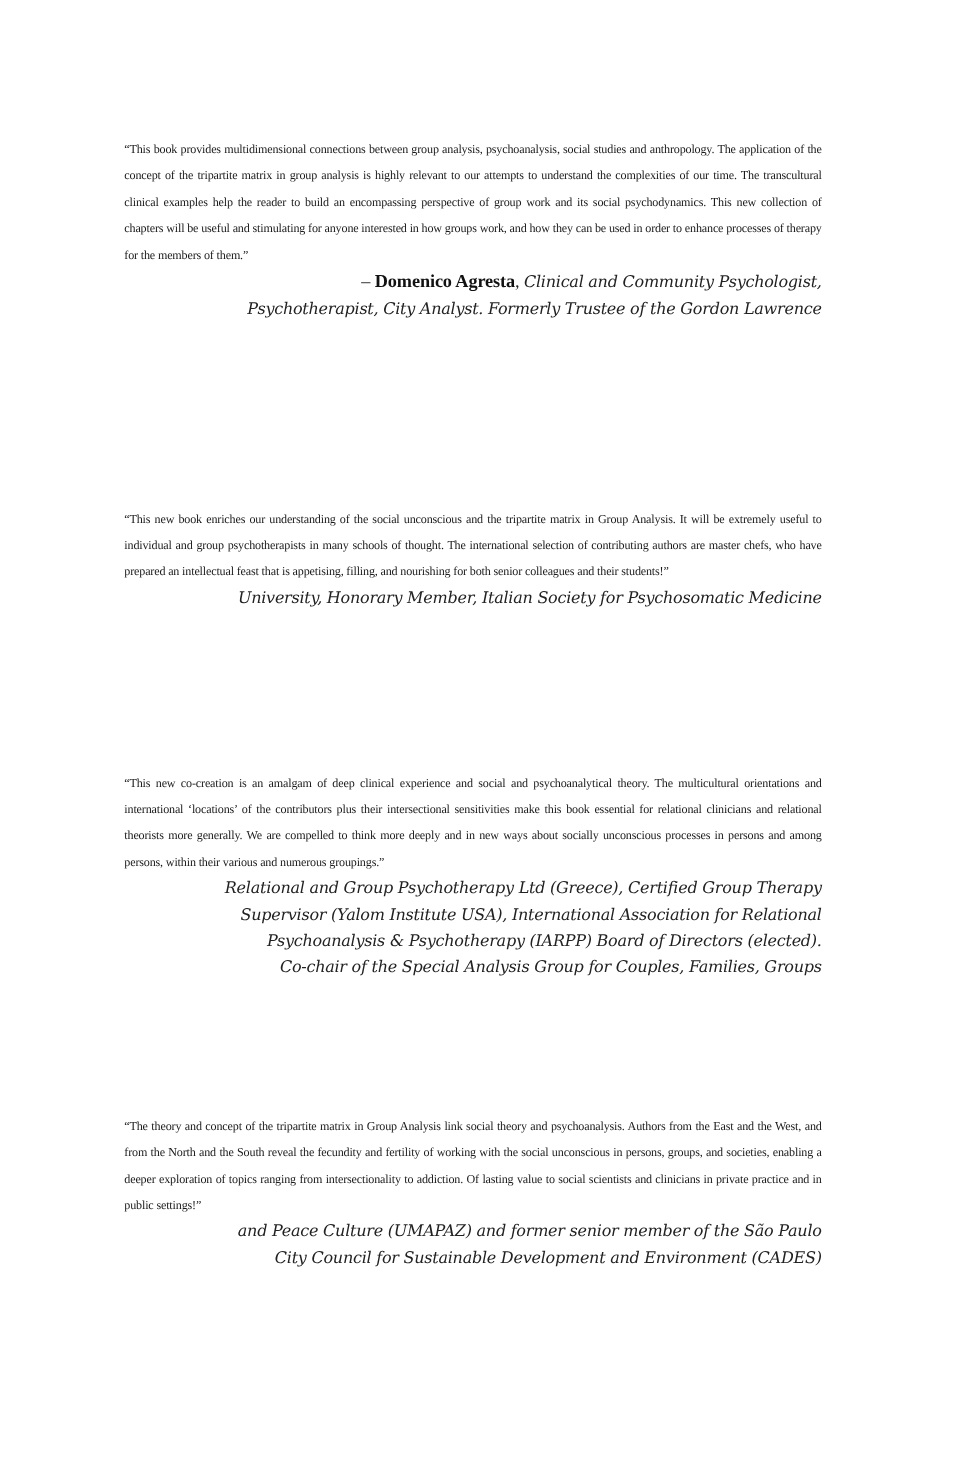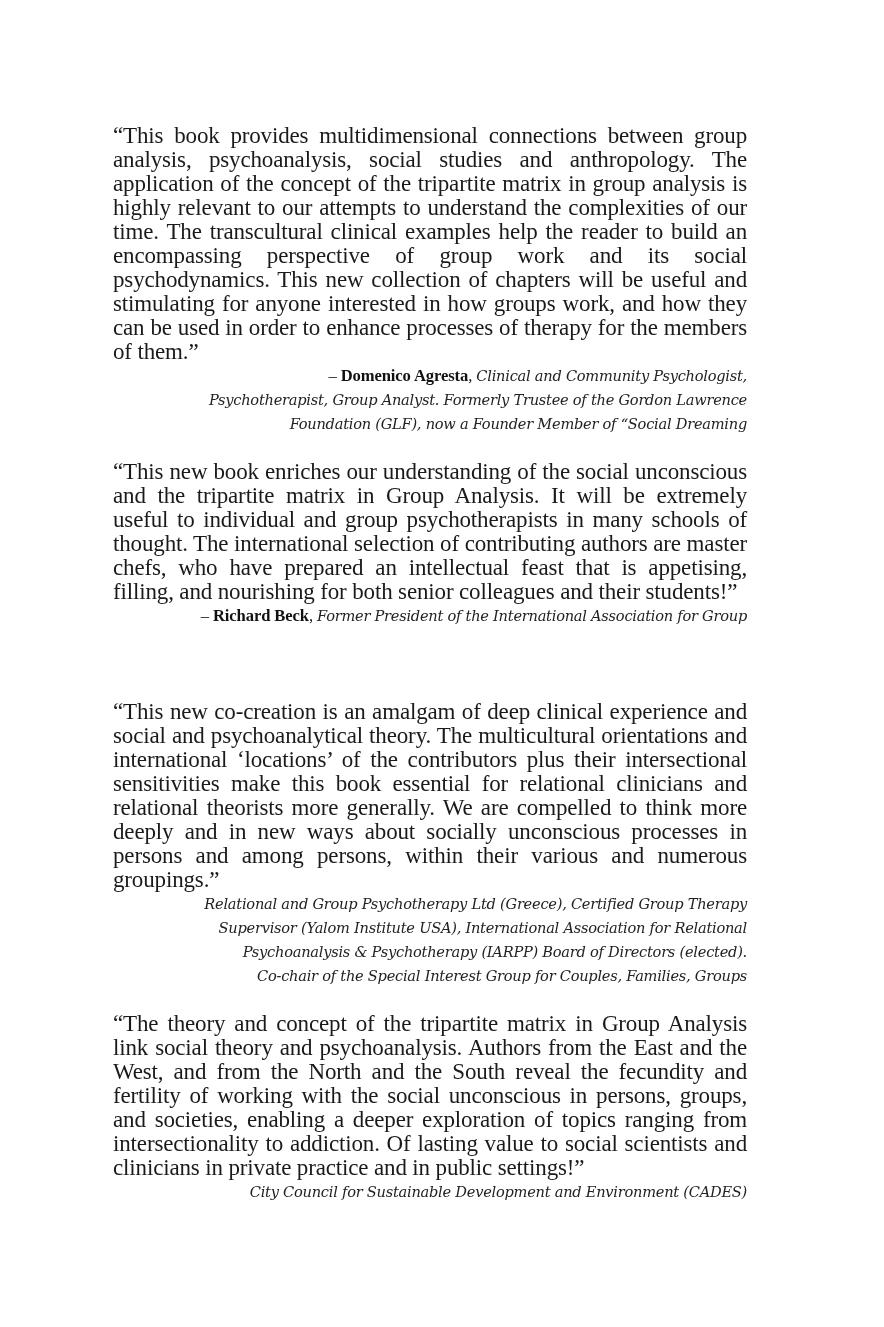--- a/index.html
+++ b/index.html
@@ -18,21 +18,21 @@
       position: absolute;
       left: 113px;
       top: 124px;
       width: 634px;
     }
     .endorsement {
       margin: 0;
     }
     .quote {
       font-family: "Liberation Serif", serif;
-      font-size: 23px;
+      font-size: 11px;
       line-height: 24px;
       text-align: justify;
       margin: 0;
       letter-spacing: -0.15px;
       hyphens: manual;
     }
     .attribution {
       font-family: "Liberation Serif", serif;
       font-size: 16.6px;
       line-height: 24px;
@@ -63,42 +63,42 @@
   </style>
 </head>
 <body>
 
 <div class="page">
 
   <section class="endorsement e1">
     <p class="quote">“This book provides multidimensional connections between group analysis, psychoanalysis, social studies and anthropology. The application of the concept of the tripartite matrix in group analysis is highly relevant to our attempts to understand the complexities of our time. The transcultural clinical examples help the reader to build an encompassing perspective of group work and its social psychodynamics. This new collection of chapters will be useful and stim­ulating for anyone interested in how groups work, and how they can be used in order to enhance processes of therapy for the members of them.”</p>
     <p class="attribution">
       <span class="attr-line"><span>– </span><span class="name">Domenico Agresta</span><span>, </span><span class="cred">Clinical and Community Psychologist,</span></span>
-      <span class="attr-line cred">Psychotherapist, Group Analyst. Formerly Trustee of the Gordon Lawrence</span>
-      <span class="attr-line cred">Foundation (GLF), now a Founder Member of “Social Dreaming</span>
+      <span class="attr-line cred">Psychotherapist, City Analyst. Formerly Trustee of the Gordon Lawrence</span>
     </p>
   </section>
 
   <section class="endorsement e2">
     <p class="quote">“This new book enriches our understanding of the social unconscious and the tripartite matrix in Group Analysis. It will be extremely useful to individual and group psychotherapists in many schools of thought. The international selection of contributing authors are master chefs, who have prepared an intellectual feast that is appetising, filling, and nourishing for both senior colleagues and their students!”</p>
     <p class="attribution">
-      <span class="attr-line"><span>– </span><span class="name">Richard Beck</span><span>, </span><span class="cred">Former President of the International Association for Group</span></span>
+      <span class="attr-line cred">University, Honorary Member, Italian Society for Psychosomatic Medicine</span>
     </p>
   </section>
 
   <section class="endorsement e3">
     <p class="quote">“This new co-creation is an amalgam of deep clinical experience and social and psychoanalytical theory. The multicultural orientations and international ‘locations’ of the contributors plus their intersectional sensitivities make this book essential for relational clinicians and relational theorists more generally. We are compelled to think more deeply and in new ways about socially unconscious processes in persons and among persons, within their various and numerous groupings.”</p>
     <p class="attribution">
       <span class="attr-line cred">Relational and Group Psychotherapy Ltd (Greece), Certified Group Therapy</span>
       <span class="attr-line cred">Supervisor (Yalom Institute USA), International Association for Relational</span>
       <span class="attr-line cred">Psychoanalysis &amp; Psychotherapy (IARPP) Board of Directors (elected).</span>
-      <span class="attr-line cred">Co-chair of the Special Interest Group for Couples, Families, Groups</span>
+      <span class="attr-line cred">Co-chair of the Special Analysis Group for Couples, Families, Groups</span>
     </p>
   </section>
 
   <section class="endorsement e4">
     <p class="quote">“The theory and concept of the tripartite matrix in Group Analysis link social theory and psychoanalysis. Authors from the East and the West, and from the North and the South reveal the fecundity and fertility of working with the social unconscious in persons, groups, and societies, enabling a deeper exploration of topics ranging from intersectionality to addiction. Of lasting value to social scientists and clinicians in private practice and in public settings!”</p>
     <p class="attribution">
+      <span class="attr-line cred">and Peace Culture (UMAPAZ) and former senior member of the São Paulo</span>
       <span class="attr-line cred">City Council for Sustainable Development and Environment (CADES)</span>
     </p>
   </section>
 
 </div>
 
 </body></html>

